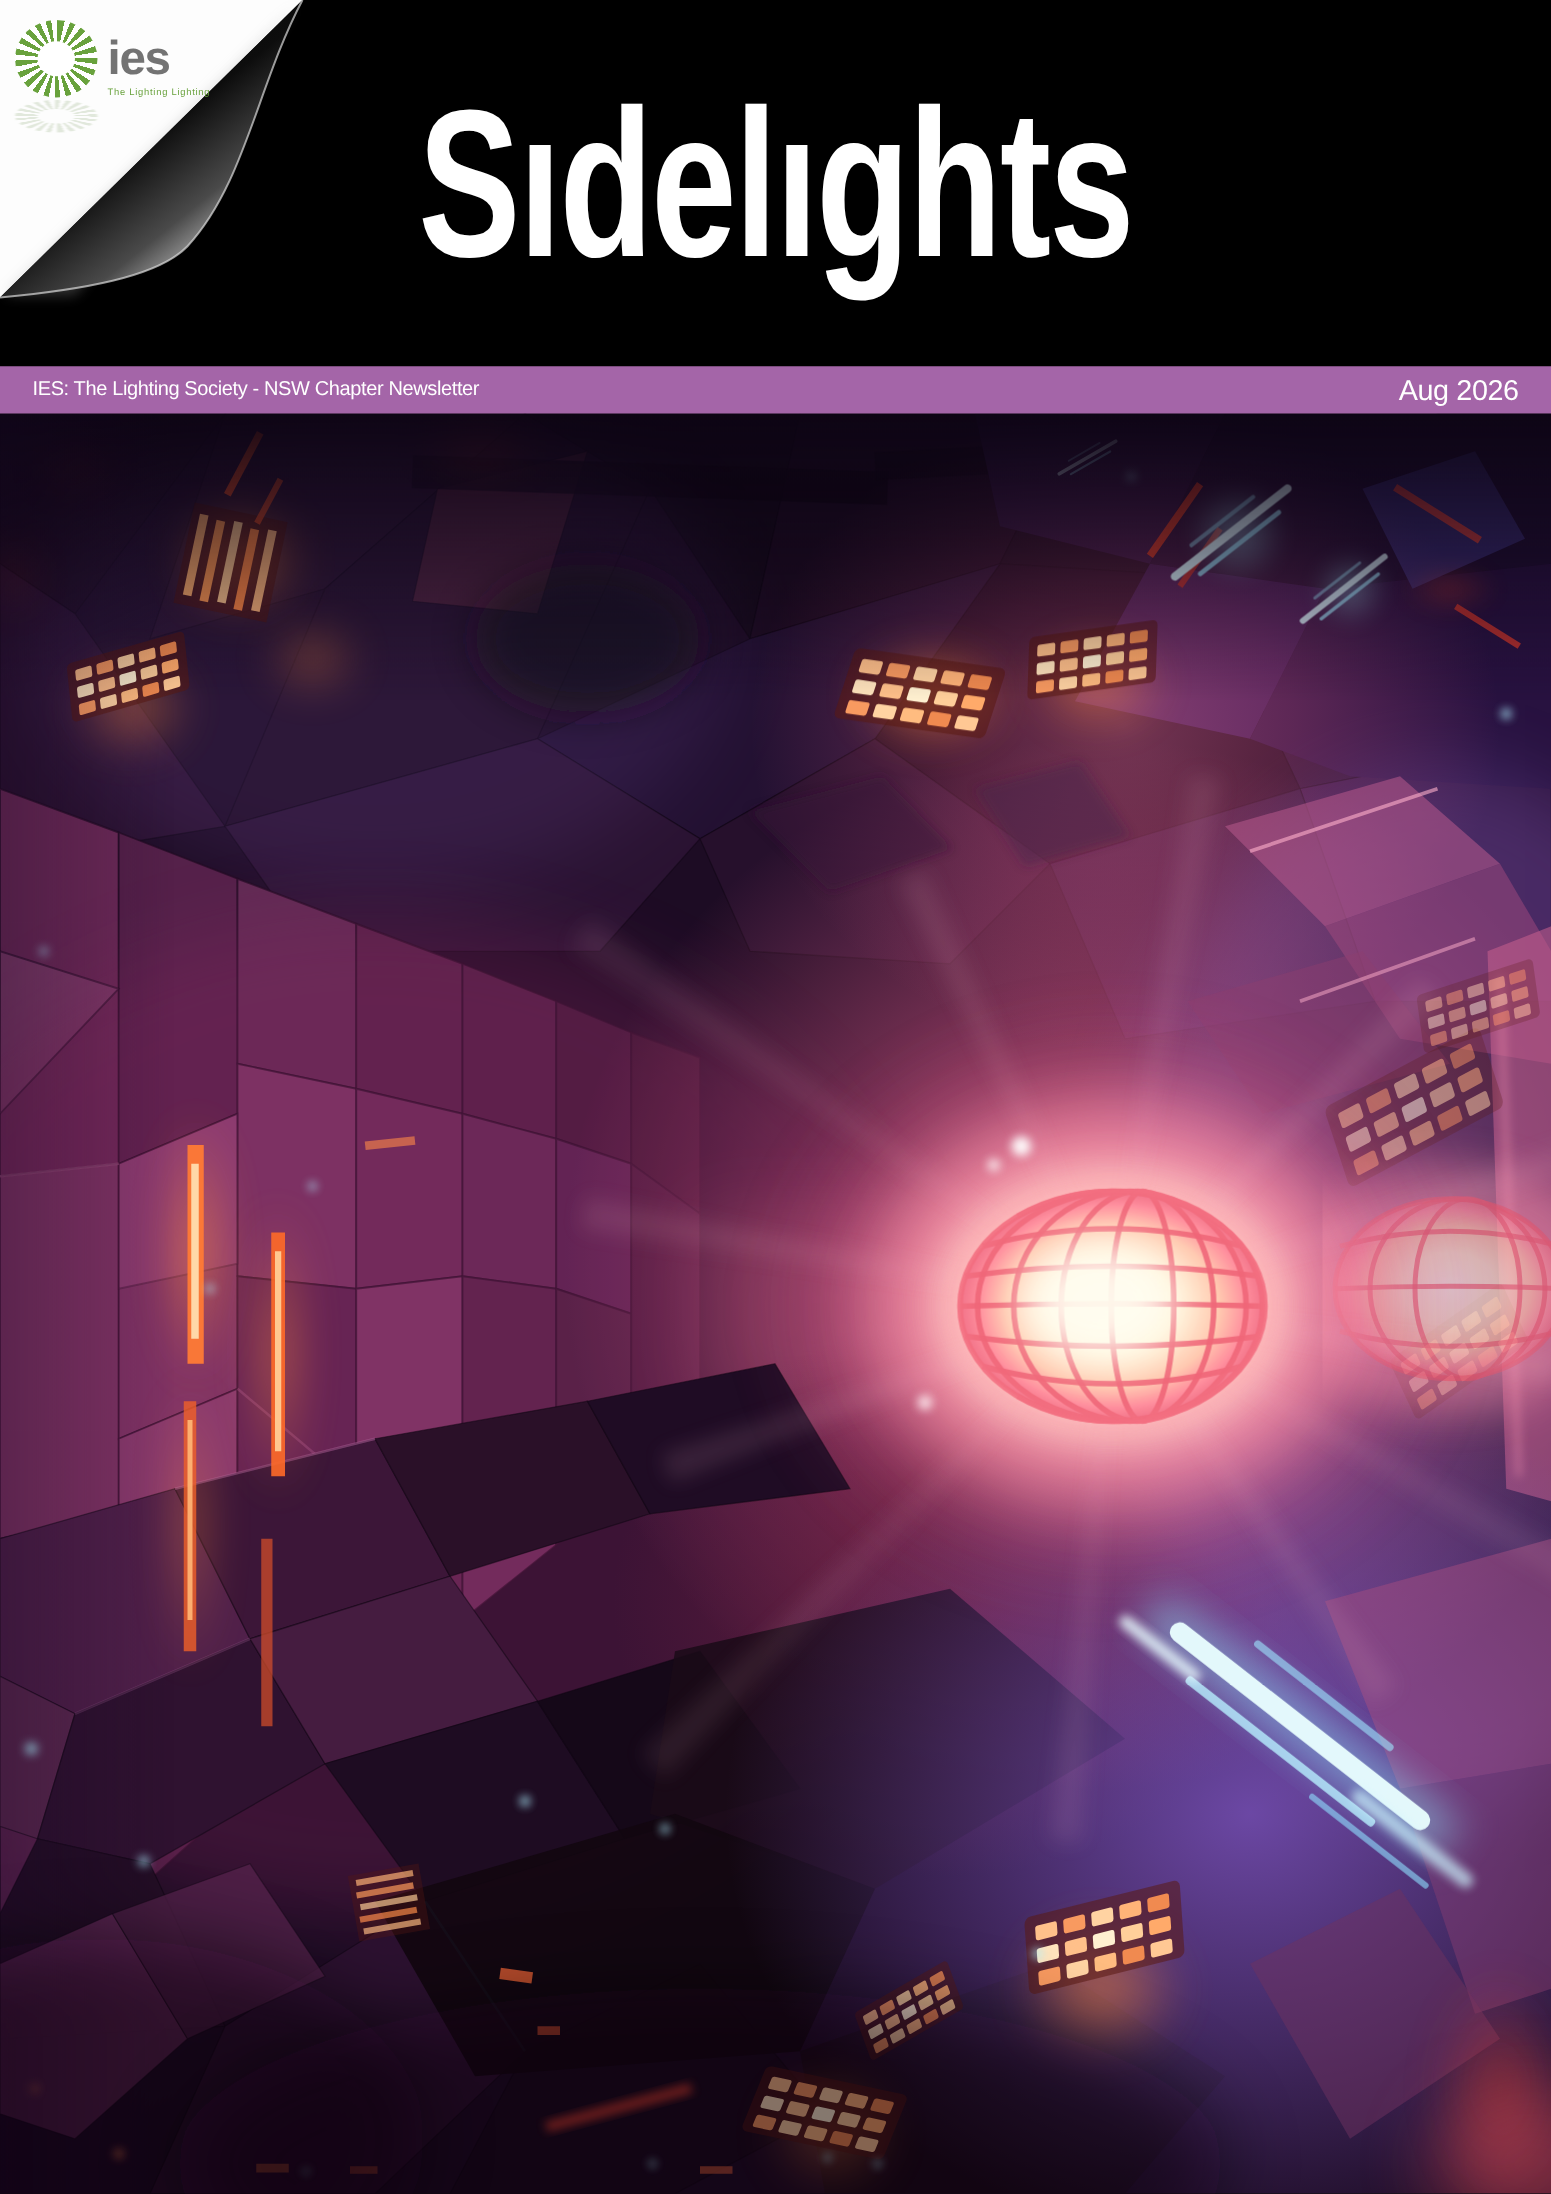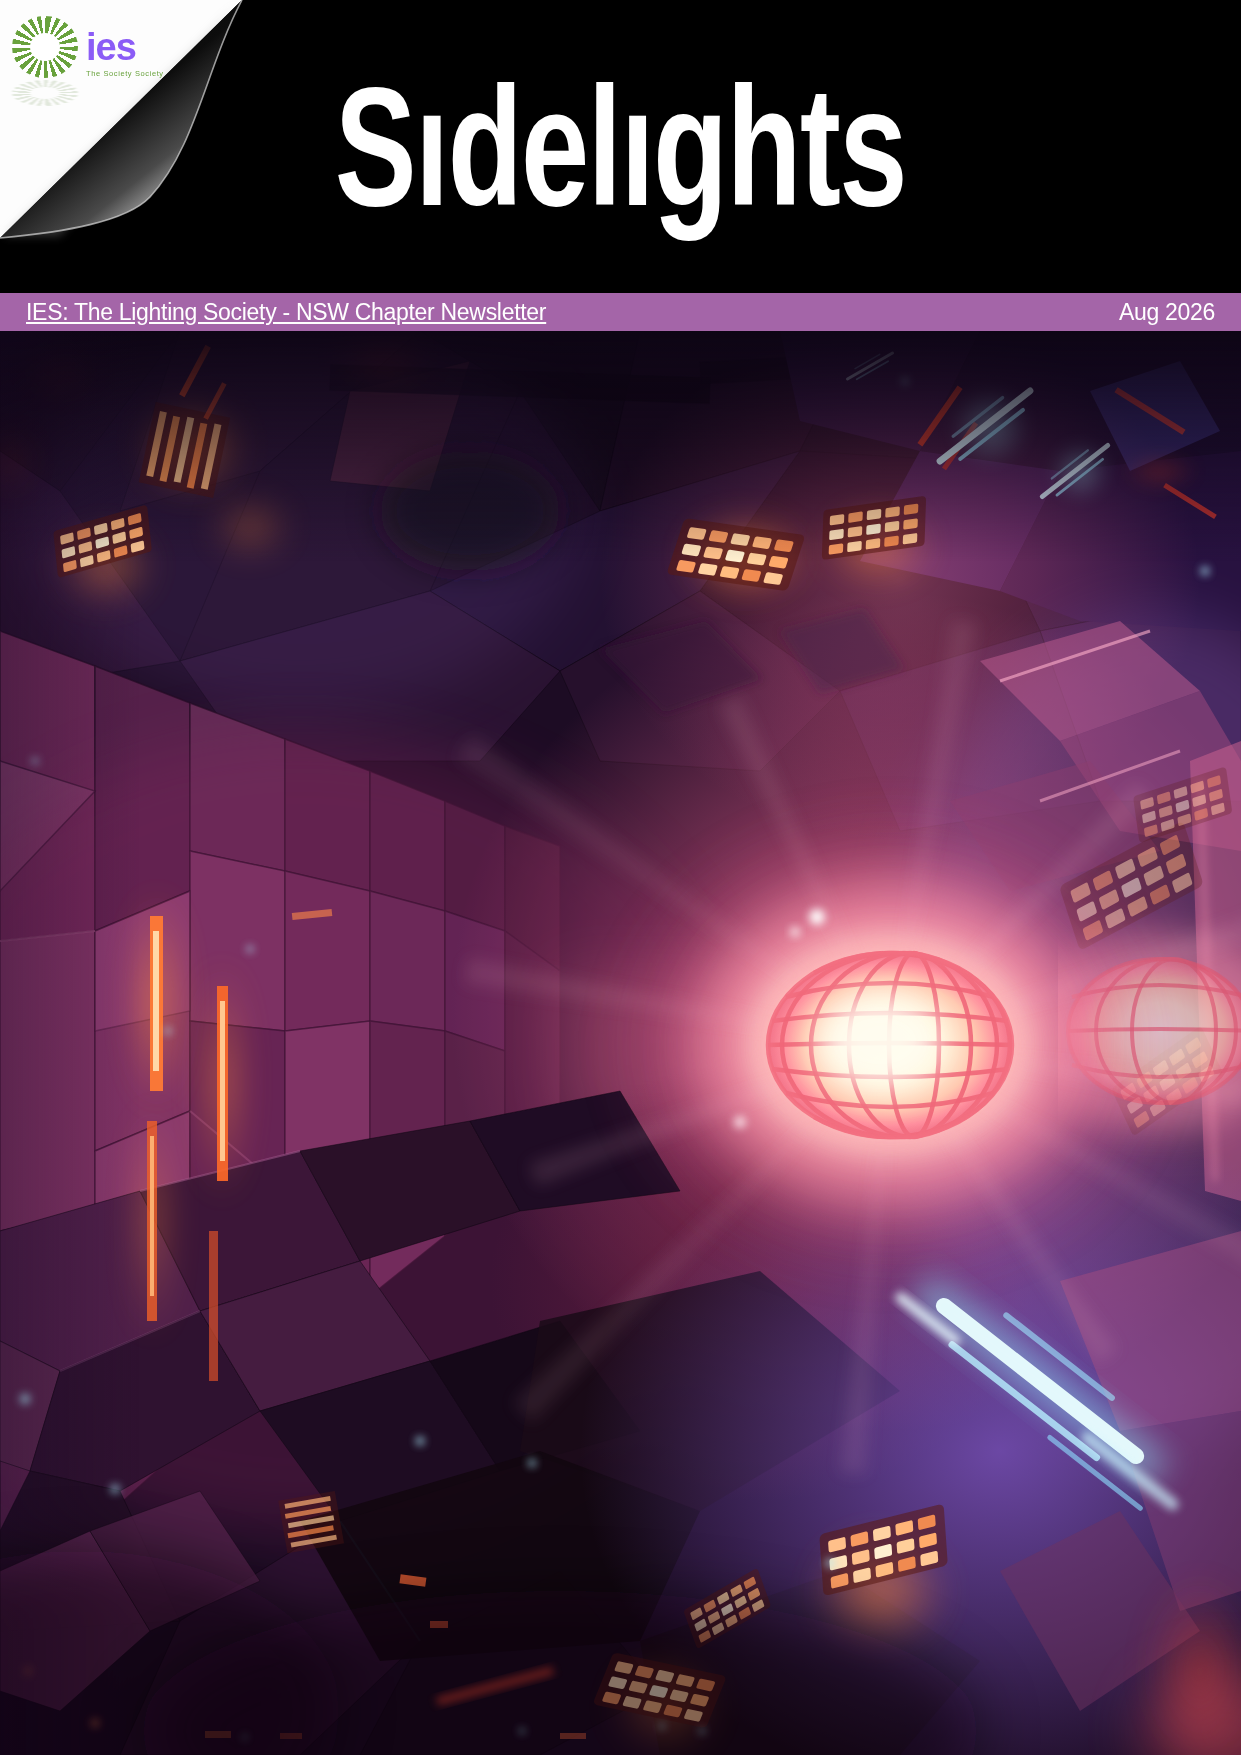--- a/index.html
+++ b/index.html
@@ -26,21 +26,21 @@
   .burst::after { content:""; position:absolute; inset:27%; background:#fff; border-radius:50%; }
   .burst.reflect { transform:scaleY(-.42); opacity:.2; filter:blur(1px) grayscale(.4); margin-top:-16px; }
   .ies-cols { display:flex; align-items:flex-start; }
   .ies-textcol { margin:16px 0 0 8px; }
   .ies-word { font-size:38px; font-weight:700; letter-spacing:-1px; color:#3b3b39; line-height:.8; }
   .ies-tagline { display:block; margin-top:5px; font-size:7.5px; letter-spacing:.6px; }
 
   
   .banner { position:relative; width:100%; height:38px; display:flex; align-items:center;
             justify-content:space-between; padding:0 26px; color:#fff; }
-  .banner .left  { font-size:23px; letter-spacing:-.3px; font-weight:400;text-decoration:underline; }
+  .banner .left  { font-size:16px; letter-spacing:-.3px; font-weight:400; }
   .banner .right { font-size:23px; letter-spacing:-.3px; font-weight:400; }
 
   
   .cover-art { position:relative; width:100%; height:1424px; background:#1d0c24; overflow:hidden; }
   .cover-art svg { display:block; width:100%; height:100%; }
 </style>
 </head>
 <body>
 
 <div class="page">
@@ -69,22 +69,22 @@
         <path d="M242,0 L0,238 C64,232 126,222 150,197 C196,147 206,68 242,0 Z" fill="url(#flapGrad)"></path>
         <path d="M242,0 C206,68 196,147 150,197 C126,222 64,232 0,238" fill="none" stroke="#d8d8d8" stroke-width="1.6" opacity=".7"></path>
       </svg>
       <div class="ies-logo">
         <div class="ies-cols">
           <div>
             <div class="burst" style="--g: #69a23d;"></div>
             <div class="burst reflect" style="--g: #69a23d;"></div>
           </div>
           <div class="ies-textcol">
-            <span class="ies-word" style="color: #8b5cf6;">ies</span>
-            <span class="ies-tagline" style="color: rgb(105, 162, 61);">The Society Society</span>
+            <span class="ies-word" style="color: #737373;">ies</span>
+            <span class="ies-tagline" style="color: rgb(105, 162, 61);">The Lighting Lighting</span>
           </div>
         </div>
       </div>
     </div>
   </header>
 
   <div class="banner" style="background: rgb(164, 101, 168); color: rgb(255, 255, 255);">
     <span class="left">IES: The Lighting Society - NSW Chapter Newsletter</span>
     <span class="right">Aug 2026</span>
   </div>

